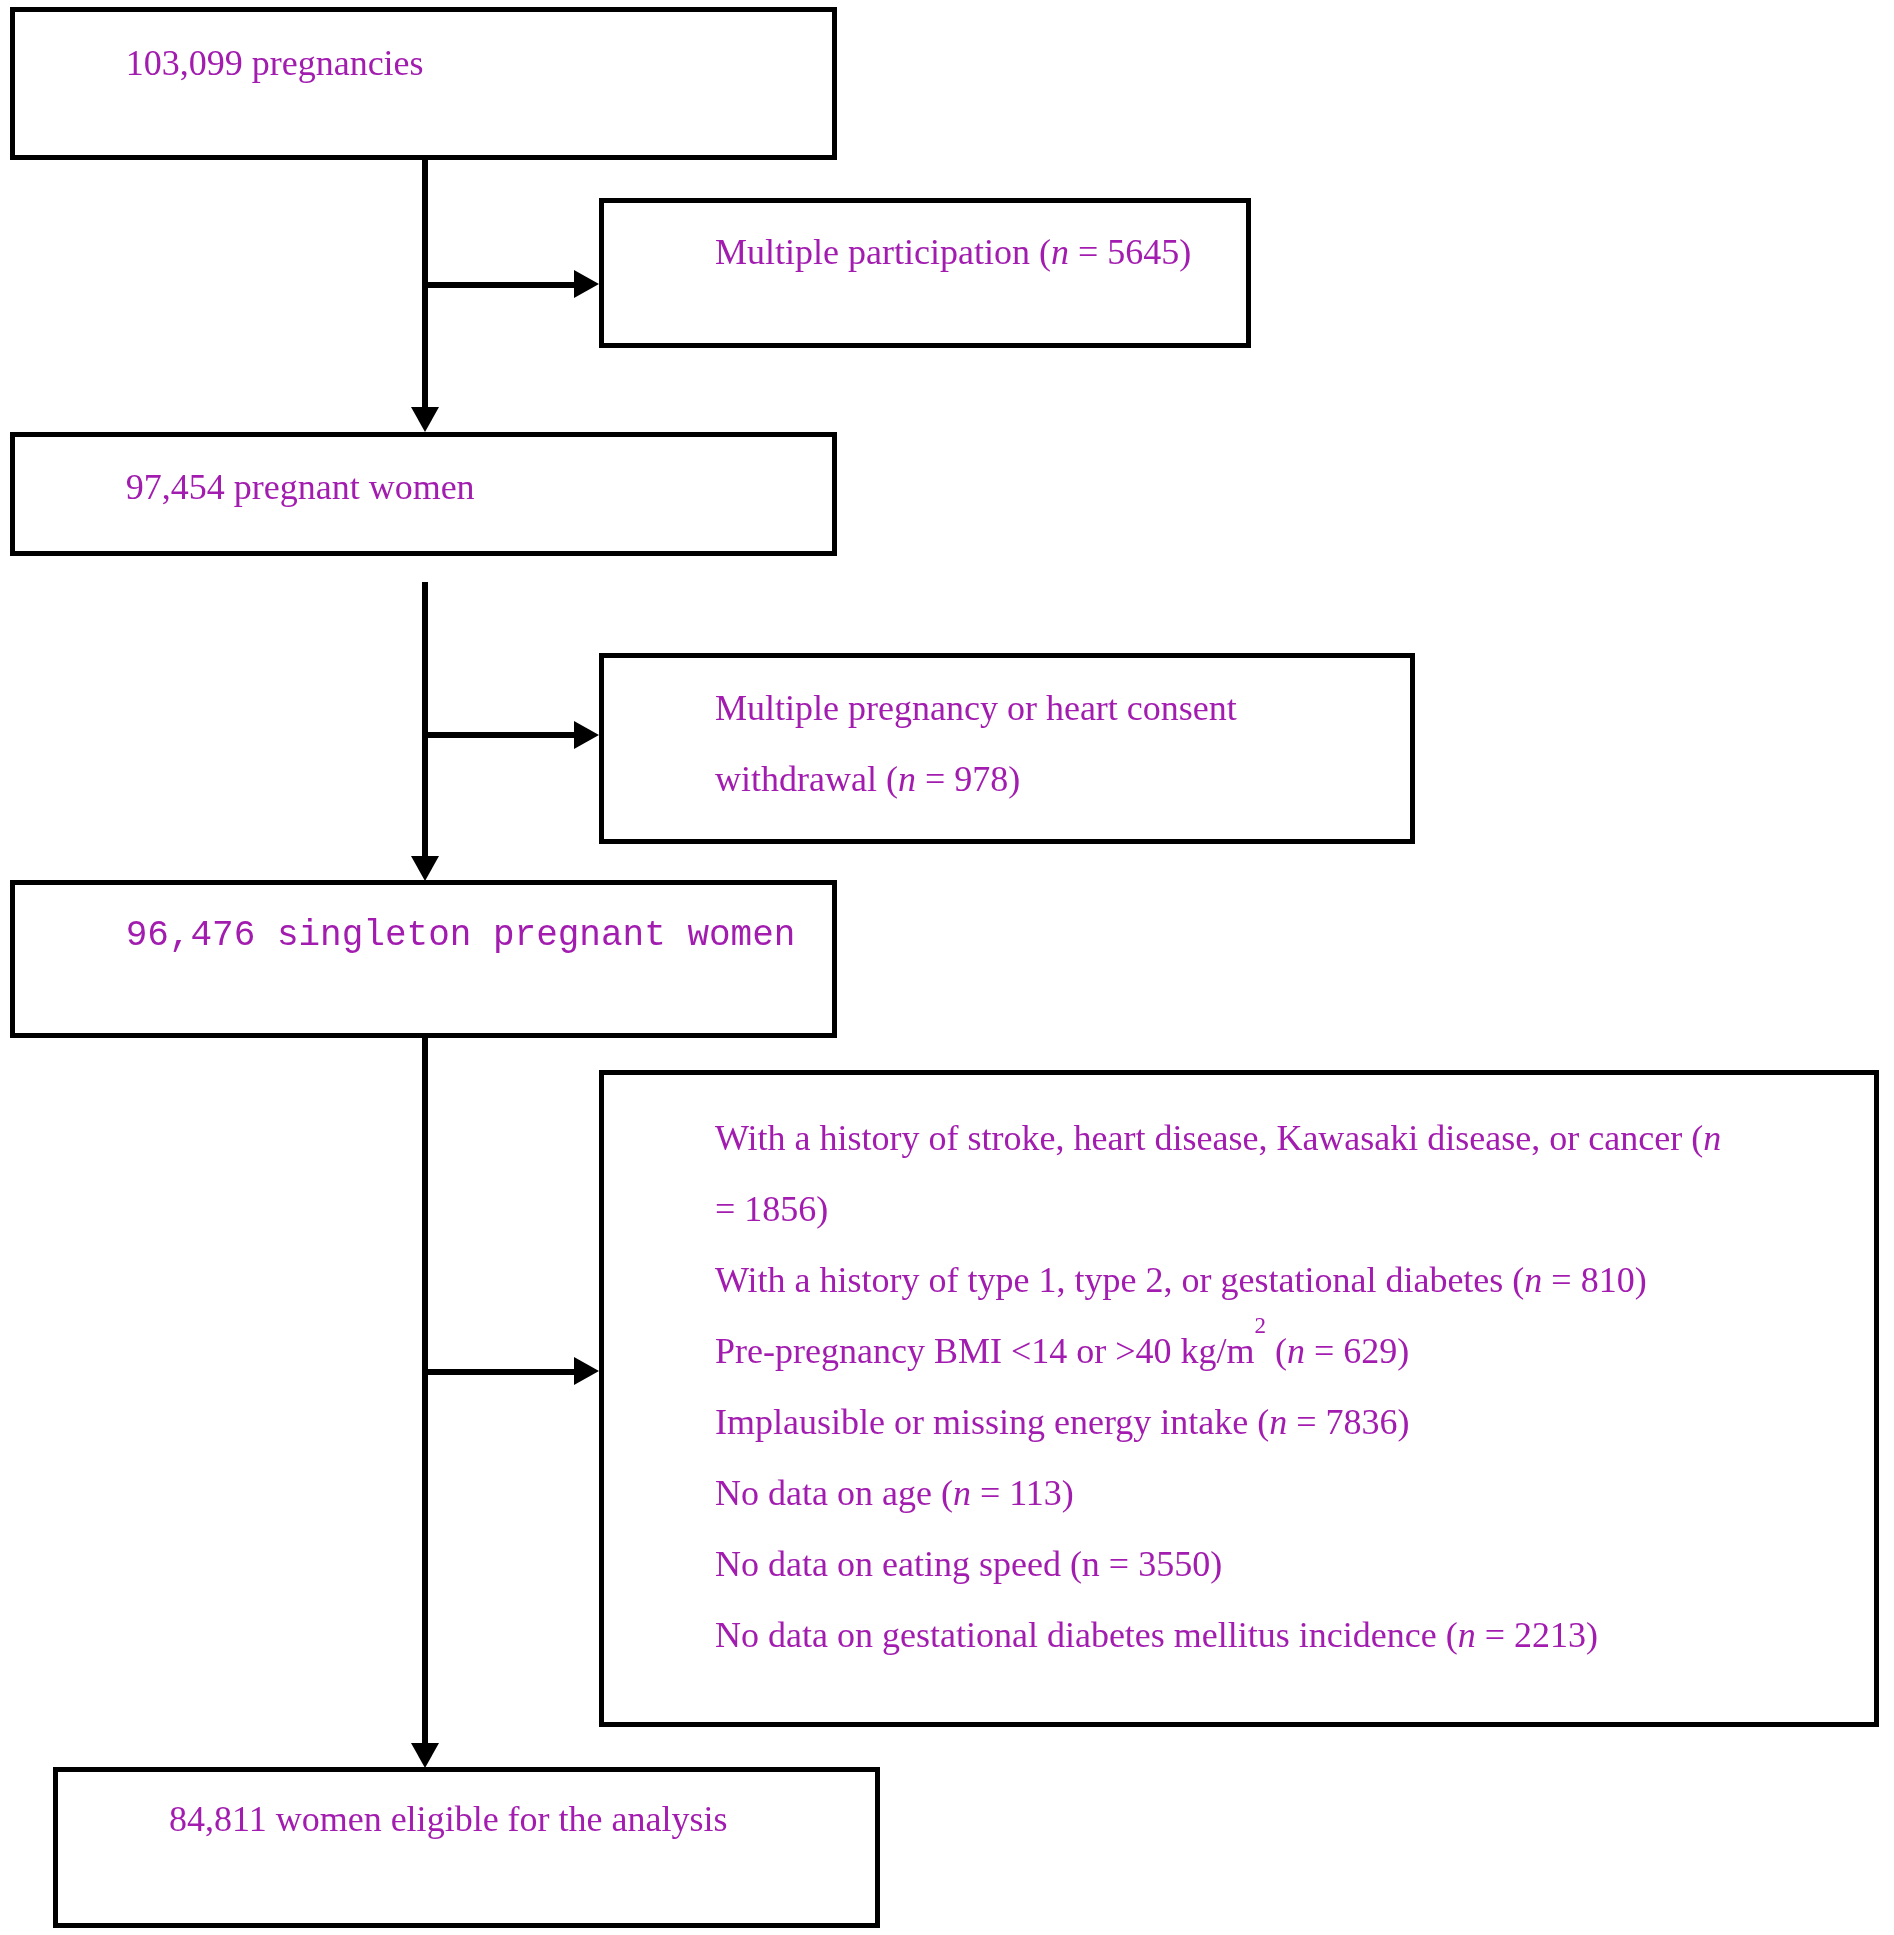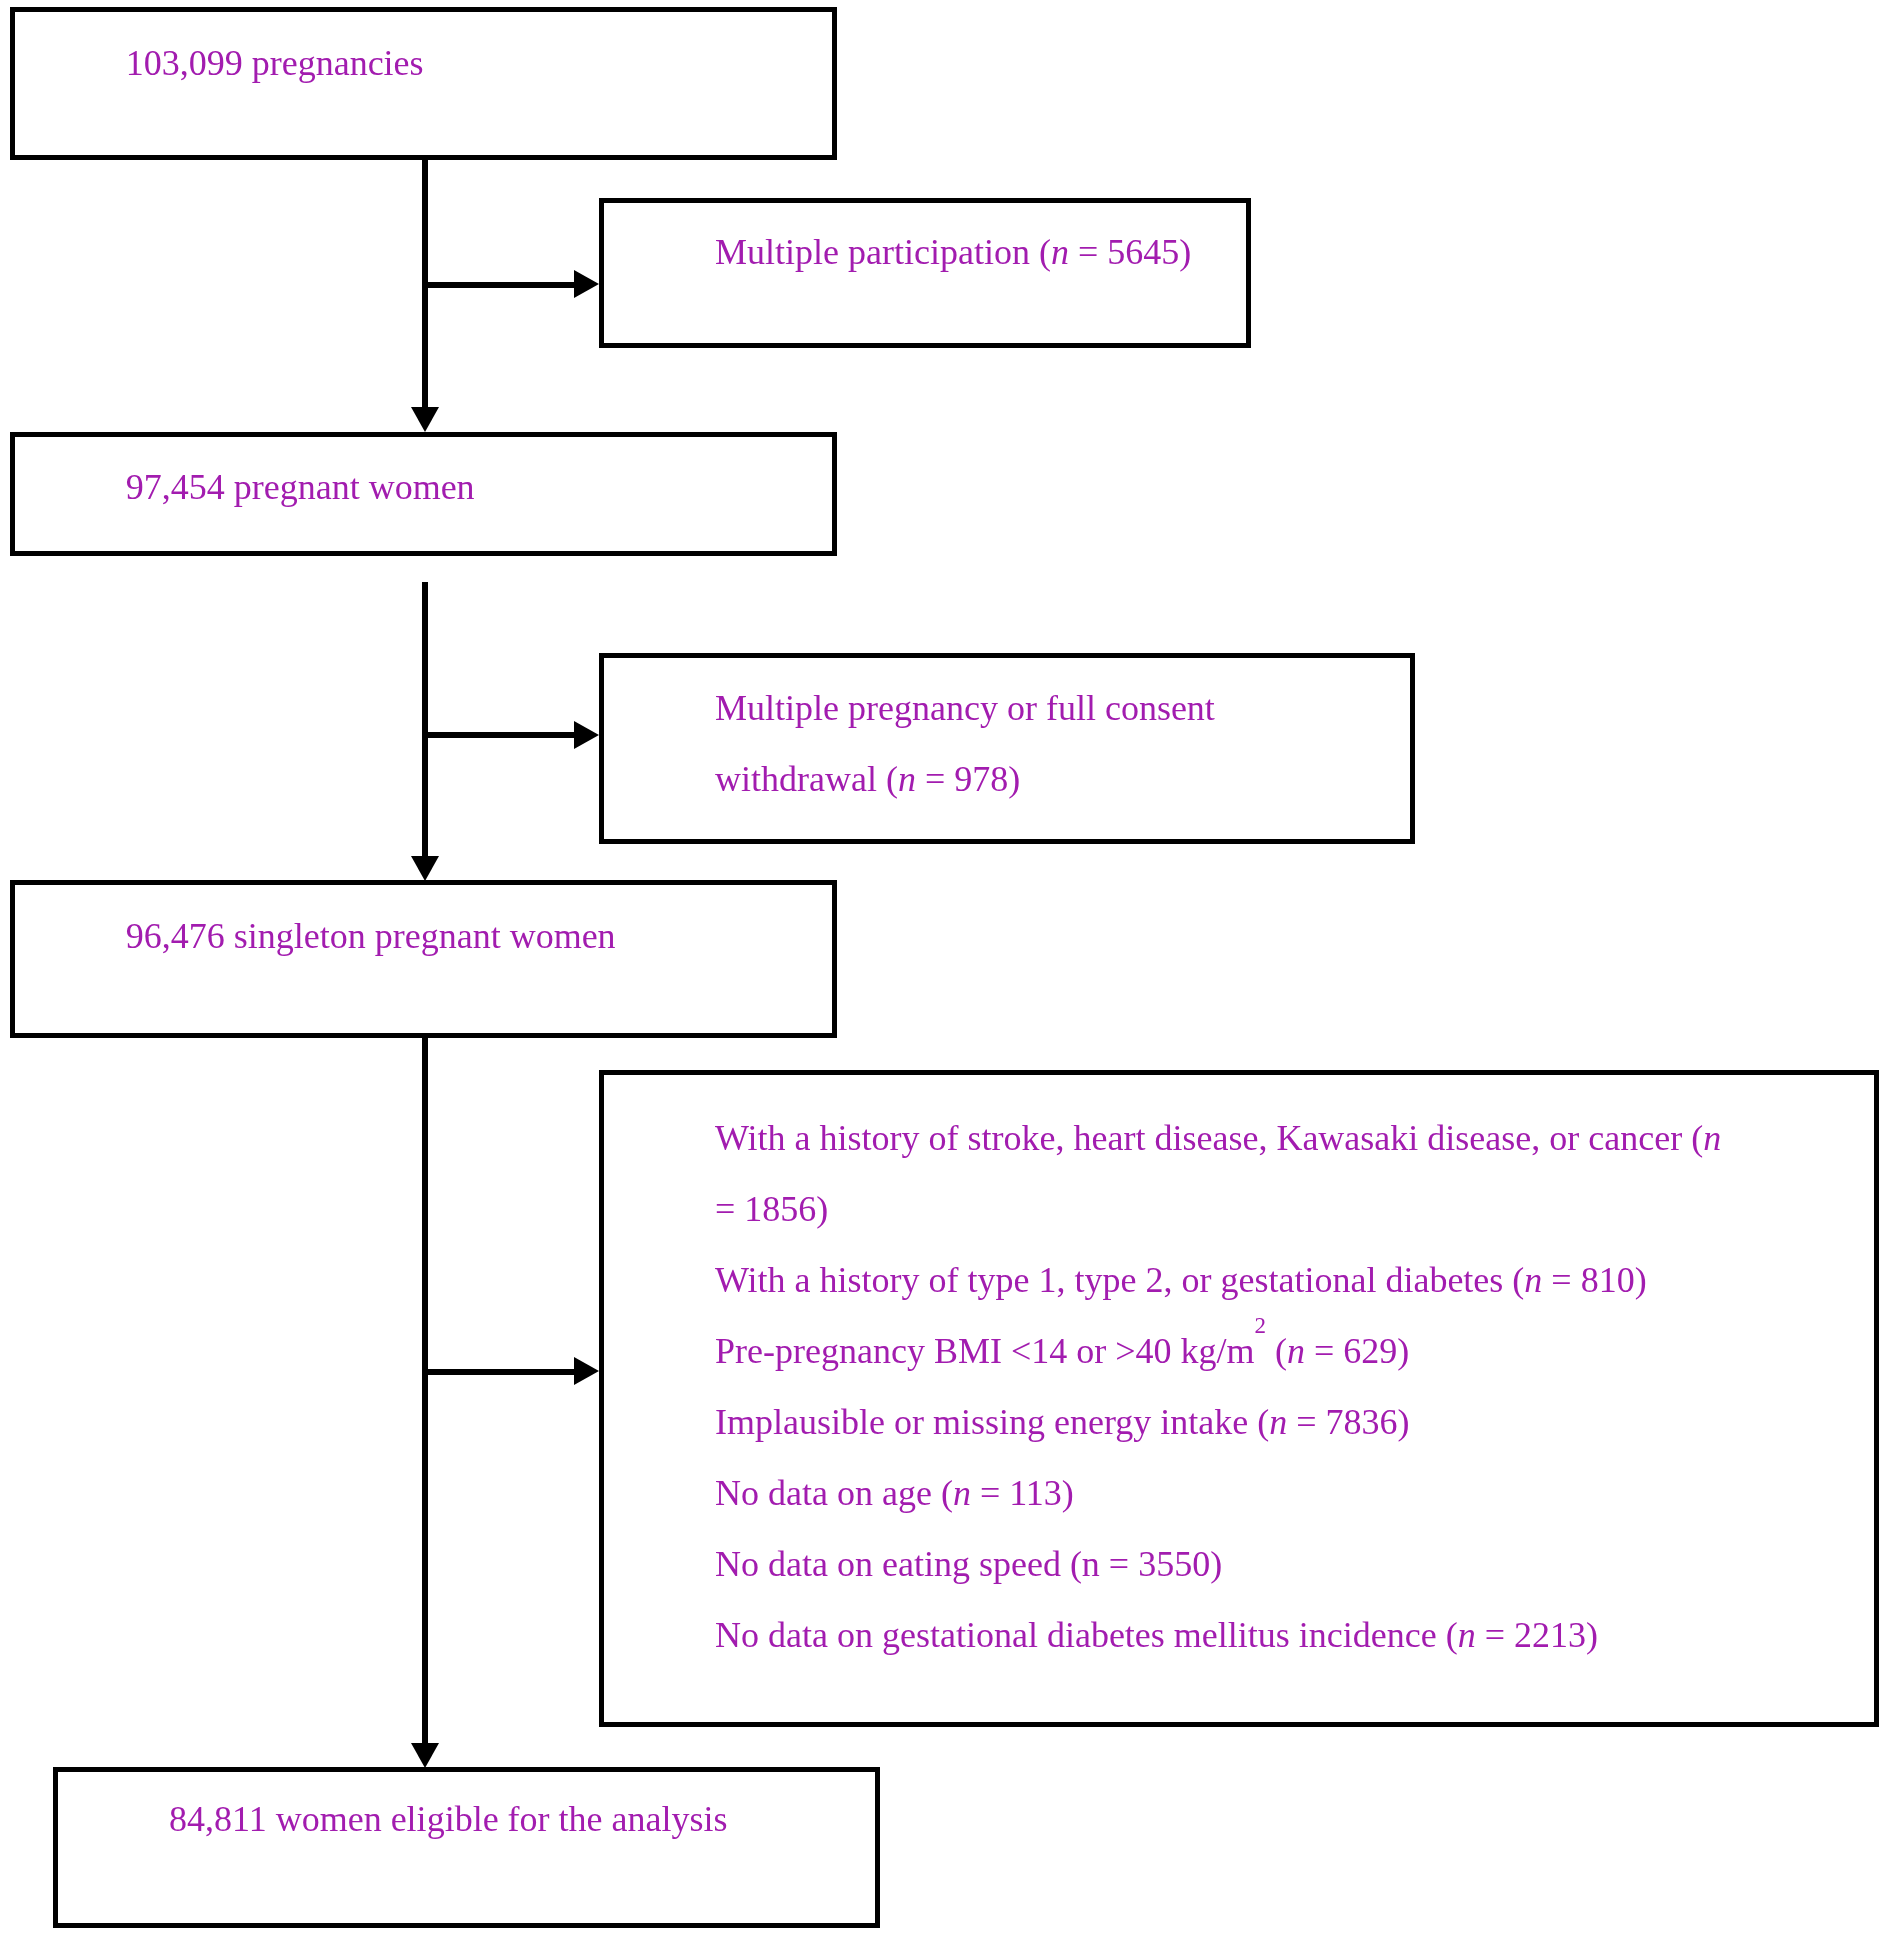--- a/index.html
+++ b/index.html
@@ -18,21 +18,21 @@
     padding-left:111px;padding-right:14.5px;
     line-height:48px;
   }
   .tline{white-space:nowrap;}
   .tline .it{font-style:italic;}
   .tline sup{font-size:23px;position:relative;top:-17px;line-height:0;}
   .b1{left:9.7px;top:7.2px;width:827px;height:153px;padding-top:27px;}
   .b2{left:599px;top:198px;width:652px;height:150px;padding-top:25px;}
   .b3{left:9.7px;top:432px;width:827px;height:124px;padding-top:25.6px;}
   .b4{left:599px;top:653px;width:816px;height:191px;padding-top:15px;line-height:71px;}
-  .b5{left:9.7px;top:880px;width:827px;height:158px;padding-top:26.6px;}
+  .b5{left:9.7px;top:880px;width:827px;height:158px;padding-top:26.6px;font-family:Liberation Mono, monospace;}
   .b6{left:599px;top:1070px;width:1280px;height:657px;padding-top:28px;line-height:71px;}
   .b7{left:6px;top:1767px;width:827px;height:161px;padding-top:23px;margin-left:47px;}
   .vline{position:absolute;left:422px;width:5.8px;background:#000;}
   .v1{top:159px;height:250px;}
   .v2{top:582px;height:276px;}
   .v3{top:1038px;height:706px;}
   .hline{position:absolute;left:425px;height:5.8px;background:#000;}
   .h1{top:282px;width:151px;}
   .h2{top:732px;width:151px;}
   .h3{top:1369px;width:151px;}
@@ -66,21 +66,21 @@
 
   <div class="box b2">
       <div class="tline"><span>Multiple participation (</span><span class="it">n</span><span> = 5645)</span></div>
     </div>
 
   <div class="box b3">
       <div class="tline"><span>97,454 pregnant women</span></div>
     </div>
 
   <div class="box b4">
-      <div class="tline"><span>Multiple pregnancy or full consent</span></div>
+      <div class="tline"><span>Multiple pregnancy or heart consent</span></div>
       <div class="tline"><span>withdrawal (</span><span class="it">n</span><span> = 978)</span></div>
     </div>
 
   <div class="box b5">
       <div class="tline"><span>96,476 singleton pregnant women</span></div>
     </div>
 
   <div class="box b6">
       <div class="tline"><span>With a history of stroke, heart disease, Kawasaki disease, or cancer (</span><span class="it">n</span></div>
       <div class="tline"><span>= 1856)</span></div>

